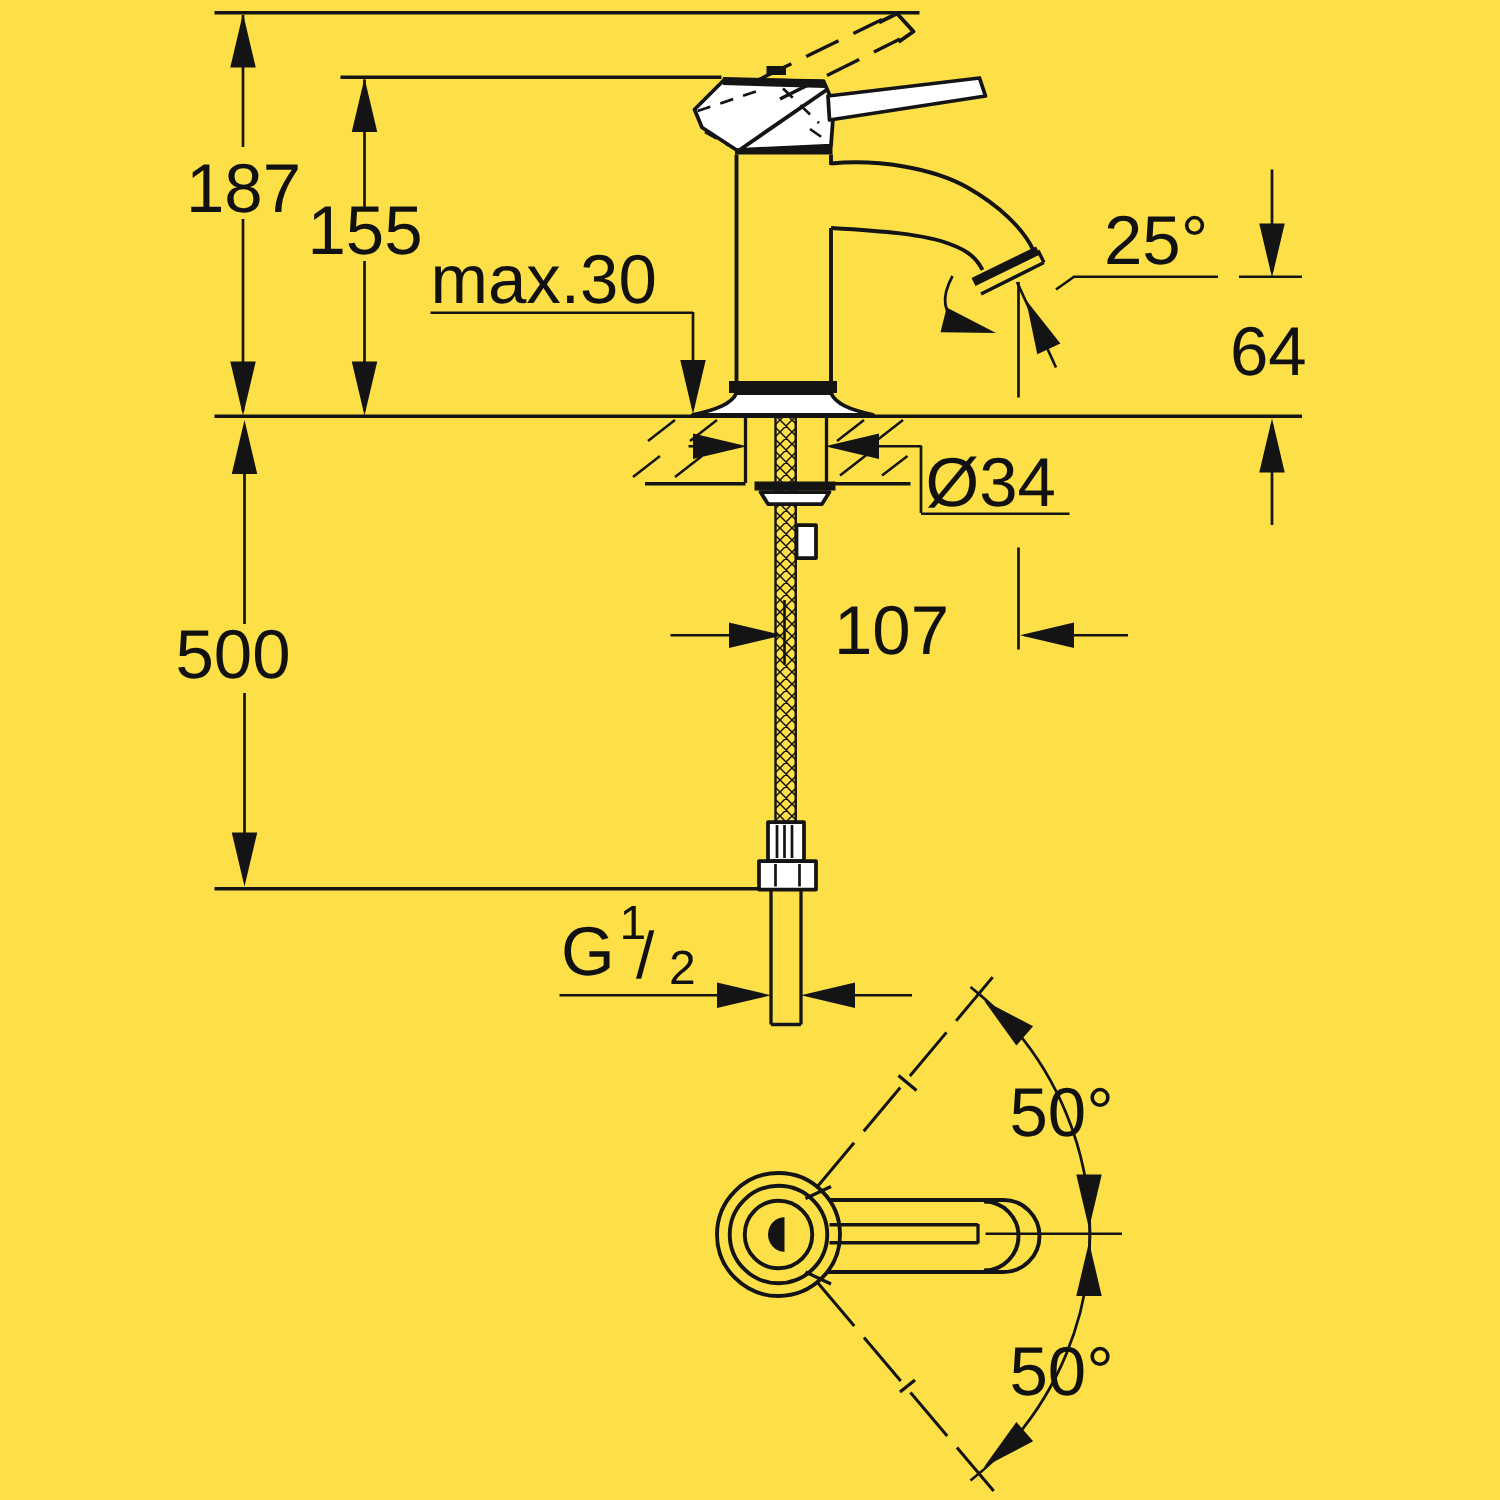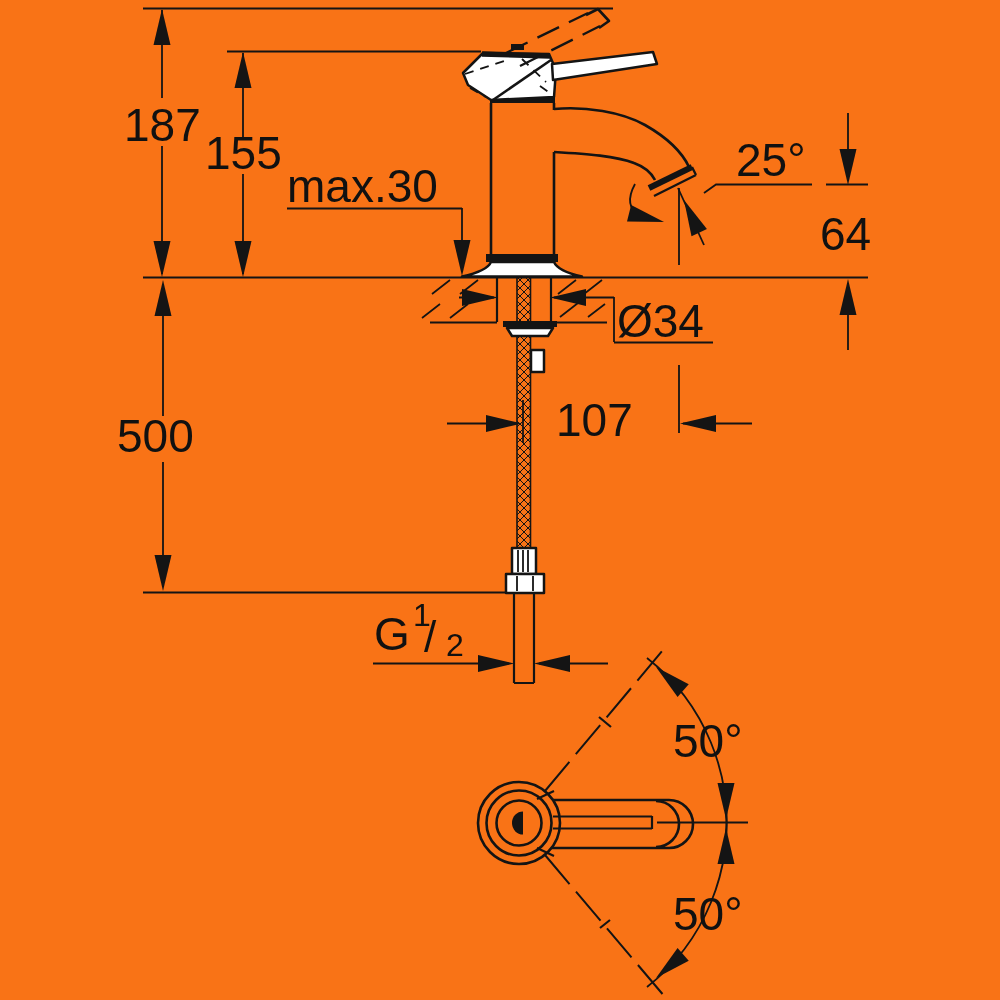--- a/index.html
+++ b/index.html
@@ -1,16 +1,16 @@
 <!DOCTYPE html>
 <html><head>
 <meta charset="utf-8">
 <style>
   html,body{margin:0;padding:0;background:#ffffff;}
-  .stage{position:relative;width:1000px;height:1000px;background:#f97316;overflow:hidden;
+  .stage{position:relative;width:1000px;height:1000px;background:#fde047;overflow:hidden;
          font-family:"Liberation Sans", sans-serif;}
   svg{display:block}
   .ln{stroke:#141414;fill:none;stroke-width:1.8;stroke-linecap:butt;}
   .ln2{stroke:#141414;fill:none;stroke-width:2.2;}
   .out{stroke:#141414;fill:none;stroke-width:2.6;stroke-linejoin:round;}
   .outf{stroke:#141414;fill:#ffffff;stroke-width:2.5;stroke-linejoin:round;}
   .fill{fill:#141414;stroke:none;}
   .dash{stroke:#141414;fill:none;stroke-width:2.3;stroke-dasharray:24 11;}
   .dashS{stroke:#141414;fill:none;stroke-width:1.8;stroke-dasharray:9 7;}
   .swing{stroke:#141414;fill:none;stroke-width:2;stroke-dasharray:38 10;}

